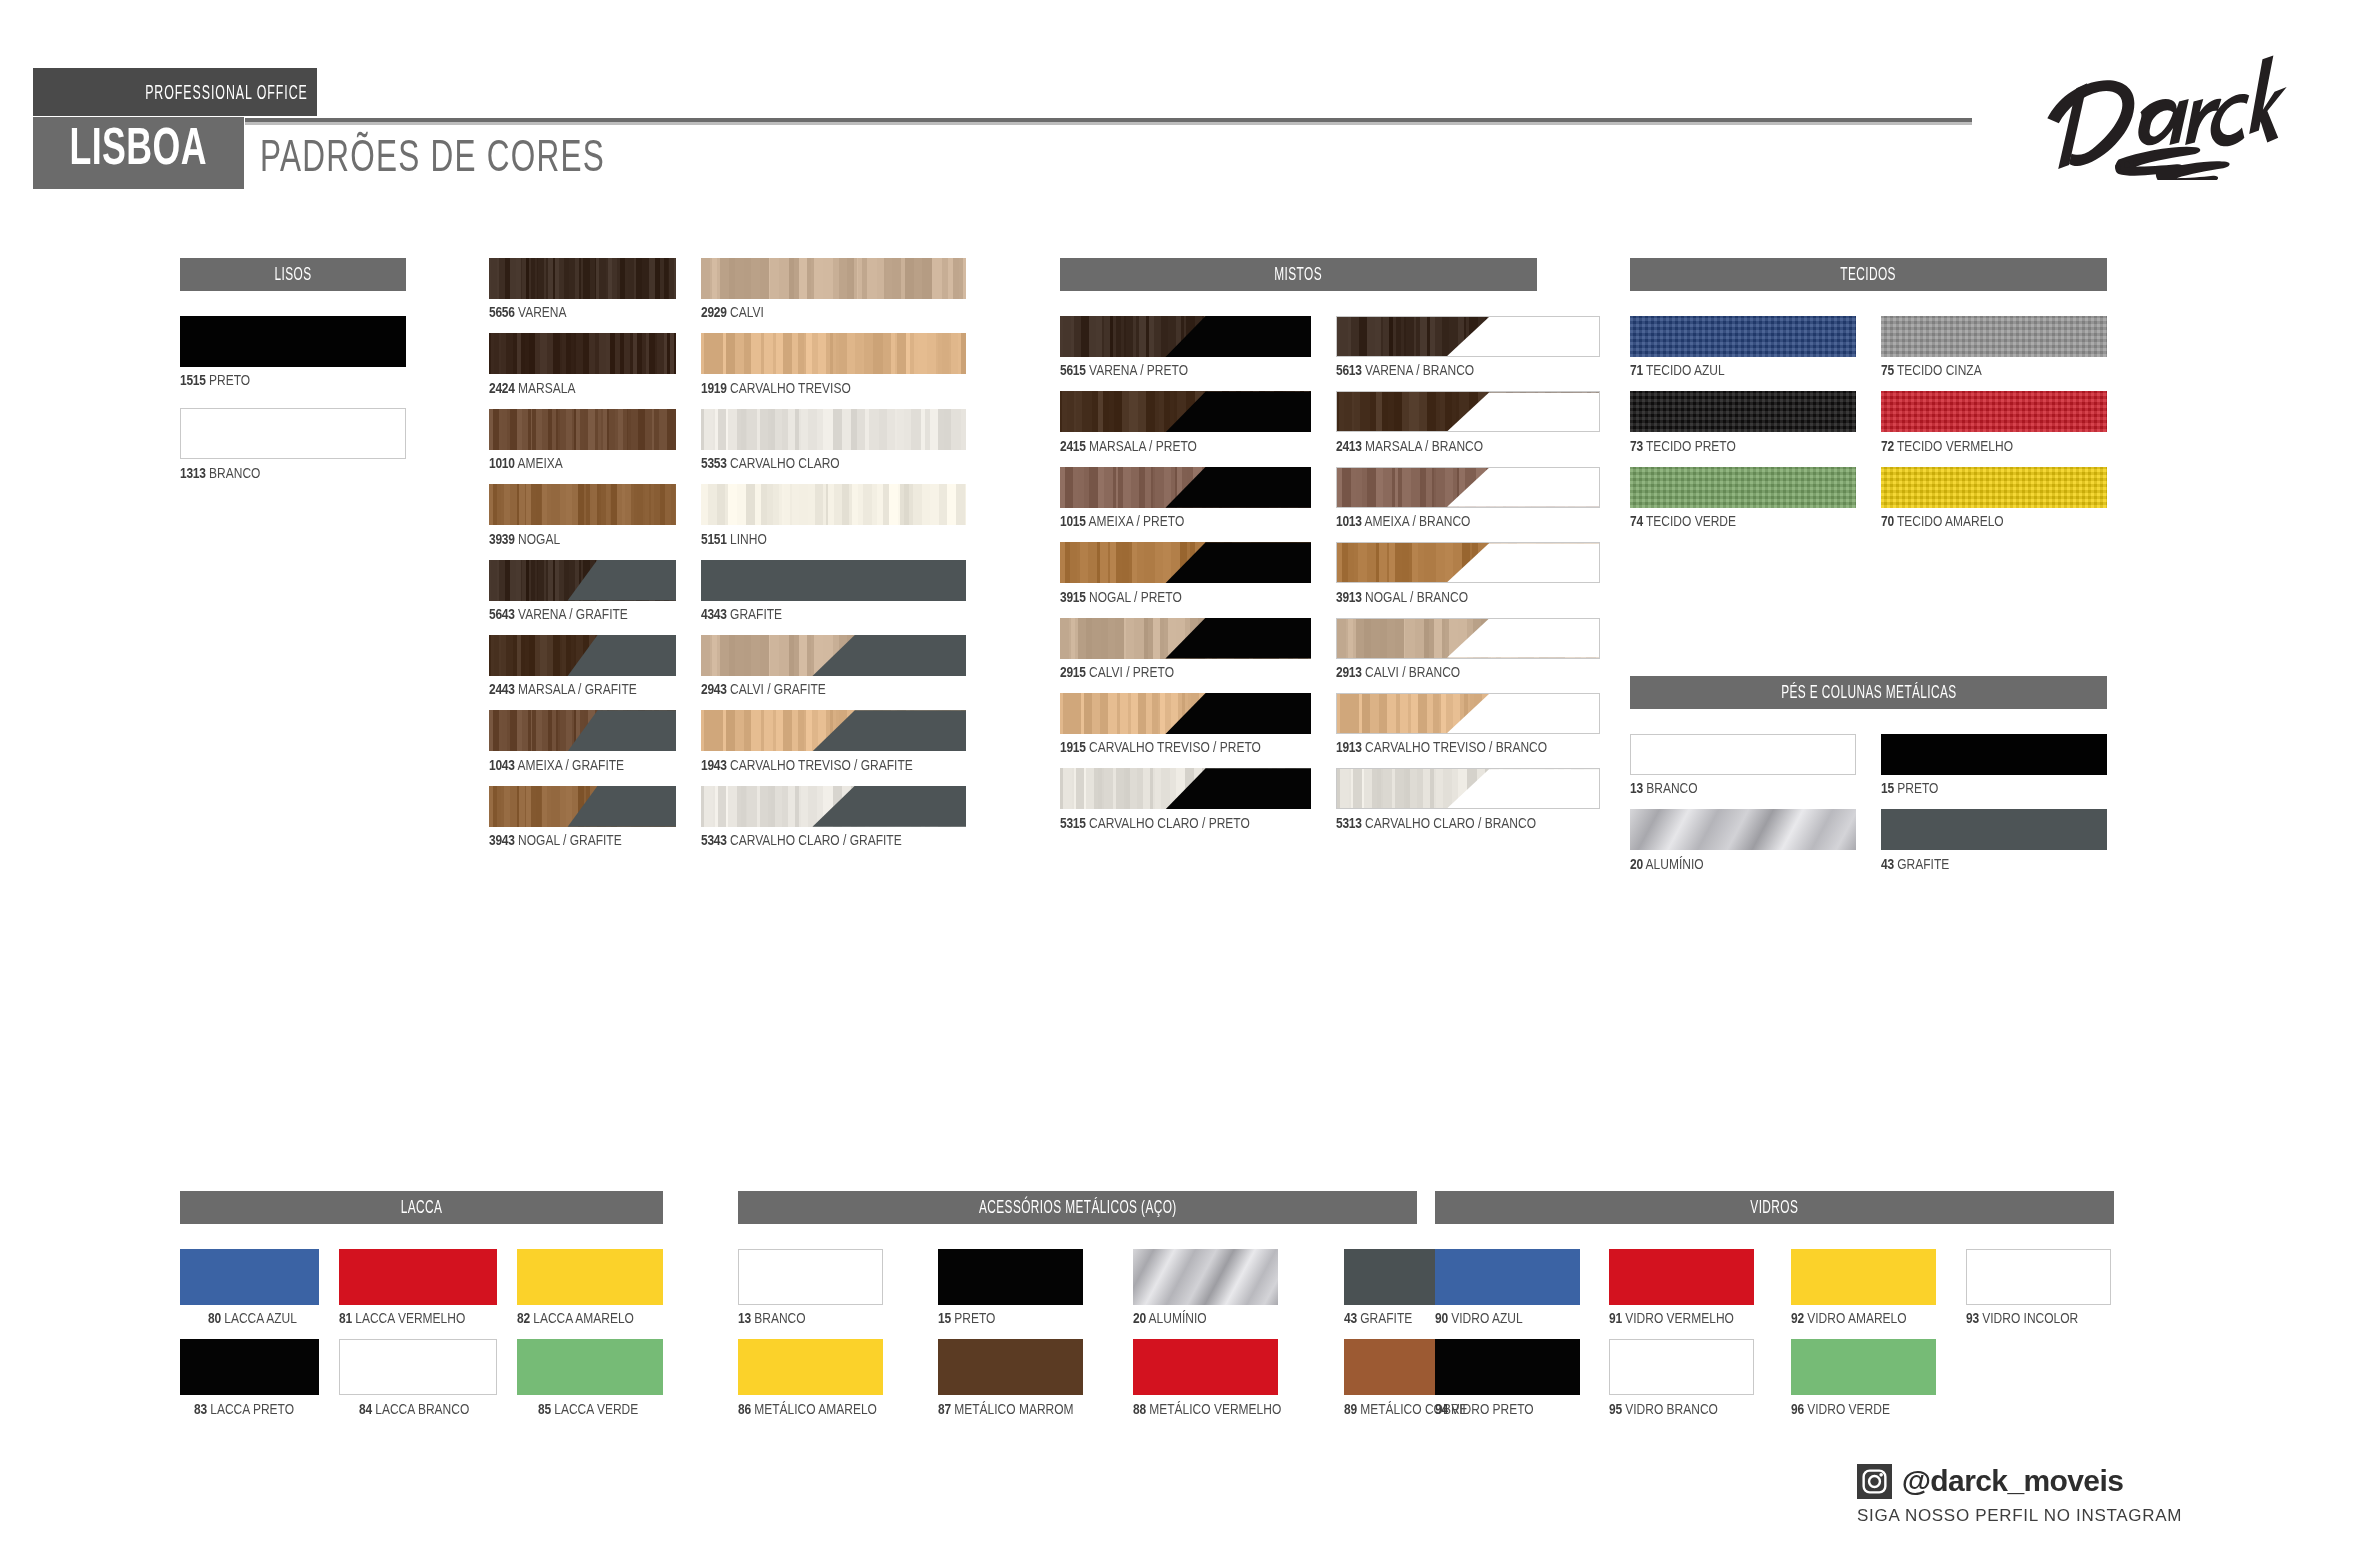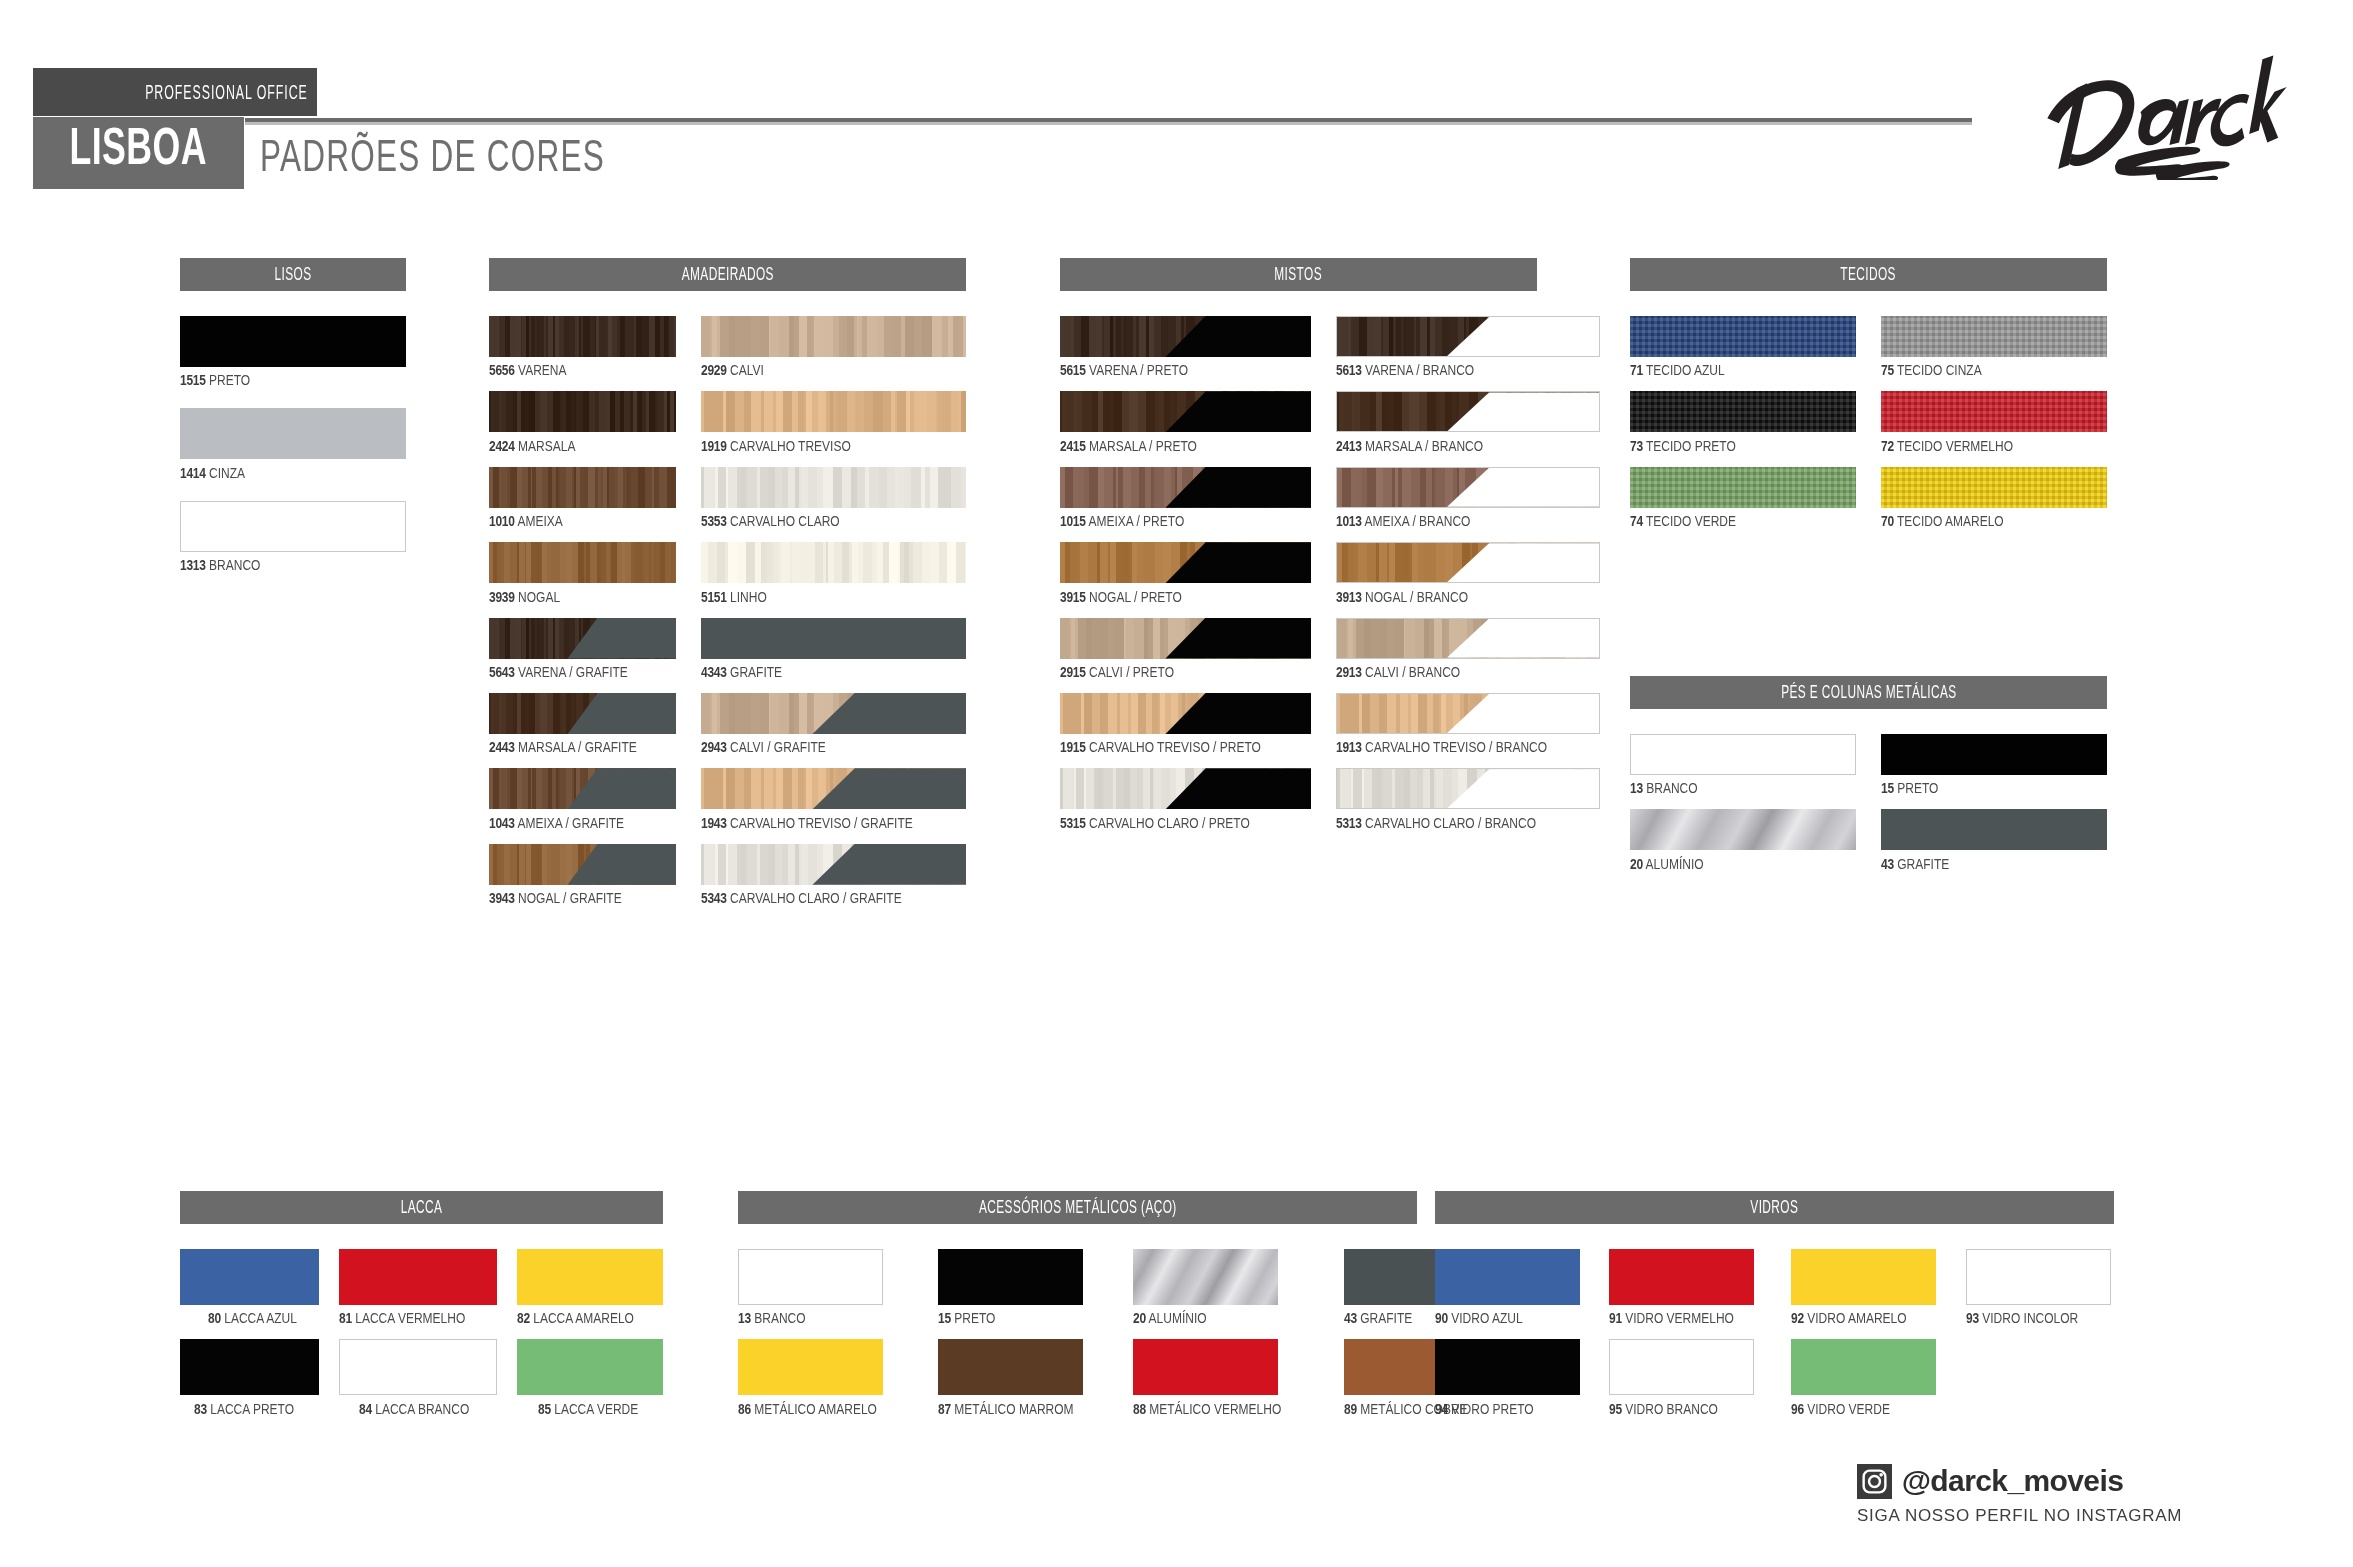--- a/index.html
+++ b/index.html
@@ -148,34 +148,27 @@
   <div class="sect" id="sect-lisos" style="left:180px; top:258px; width:226px;">
     <div class="sect-title">
       <span>LISOS</span>
     </div>
     <div class="grid" style="grid-template-columns:repeat(1,1fr); column-gap:24px; row-gap:21px;">
         <div class="swatch-cell">
           <div class="sw" style="height: 51px; background: rgb(2, 2, 2);"></div>
           <div class="sw-label"><span class="scal"><span class="code">1515</span><span class="nm"> PRETO</span></span></div>
         </div>
         <div class="swatch-cell">
-          <div class="sw" style="height: 51px; background: rgb(186, 189, 194);"></div>
-          <div class="sw-label"><span class="scal"><span class="code">1414</span><span class="nm"> CINZA</span></span></div>
-        </div>
-        <div class="swatch-cell">
           <div class="sw bordered" style="height: 51px; background: rgb(255, 255, 255);"></div>
           <div class="sw-label"><span class="scal"><span class="code">1313</span><span class="nm"> BRANCO</span></span></div>
         </div>
       </div>
   </div>
 
   <div class="sect" id="sect-amadeirados" style="left:489px; top:258px; width:477px;">
-    <div class="sect-title">
-      <span>AMADEIRADOS</span>
-    </div>
     <div class="grid" style="grid-template-columns:repeat(2,1fr); column-gap:25px; row-gap:14px;">
         <div class="swatch-cell">
           <div class="sw" style="height: 41px; background: linear-gradient(90deg, rgb(72, 56, 46) 0%, rgb(72, 56, 46) 1.18%, rgb(70, 54, 44) 1.18%, rgb(70, 54, 44) 4.3%, rgb(73, 57, 47) 4.3%, rgb(73, 57, 47) 5.46%, rgb(61, 45, 35) 5.46%, rgb(61, 45, 35) 8.43%, rgb(46, 30, 20) 8.43%, rgb(46, 30, 20) 11.39%, rgb(71, 55, 45) 11.39%, rgb(71, 55, 45) 14.44%, rgb(73, 57, 47) 14.44%, rgb(73, 57, 47) 16.87%, rgb(58, 42, 32) 16.87%, rgb(58, 42, 32) 17.53%, rgb(66, 50, 40) 17.53%, rgb(66, 50, 40) 19.99%, rgb(41, 25, 15) 19.99%, rgb(41, 25, 15) 21.28%, rgb(61, 45, 35) 21.28%, rgb(61, 45, 35) 22.46%, rgb(49, 33, 23) 22.46%, rgb(49, 33, 23) 24.39%, rgb(56, 40, 30) 24.39%, rgb(56, 40, 30) 25.61%, rgb(48, 32, 22) 25.61%, rgb(48, 32, 22) 26.39%, rgb(52, 36, 26) 26.39%, rgb(52, 36, 26) 29.2%, rgb(66, 50, 40) 29.2%, rgb(66, 50, 40) 30.3%, rgb(54, 38, 28) 30.3%, rgb(54, 38, 28) 31.55%, rgb(72, 56, 46) 31.55%, rgb(72, 56, 46) 34.43%, rgb(45, 29, 19) 34.43%, rgb(45, 29, 19) 35.54%, rgb(73, 57, 47) 35.54%, rgb(73, 57, 47) 37.4%, rgb(62, 46, 36) 37.4%, rgb(62, 46, 36) 40.16%, rgb(52, 36, 26) 40.16%, rgb(52, 36, 26) 42.87%, rgb(55, 39, 29) 42.87%, rgb(55, 39, 29) 46.02%, rgb(67, 51, 41) 46.02%, rgb(67, 51, 41) 48.32%, rgb(47, 31, 21) 48.32%, rgb(47, 31, 21) 49.22%, rgb(61, 45, 35) 49.22%, rgb(61, 45, 35) 50.21%, rgb(46, 30, 20) 50.21%, rgb(46, 30, 20) 52.64%, rgb(46, 30, 20) 52.64%, rgb(46, 30, 20) 53.85%, rgb(55, 39, 29) 53.85%, rgb(55, 39, 29) 56.62%, rgb(46, 30, 20) 56.62%, rgb(46, 30, 20) 57.22%, rgb(71, 55, 45) 57.22%, rgb(71, 55, 45) 58.89%, rgb(56, 40, 30) 58.89%, rgb(56, 40, 30) 62.47%, rgb(59, 43, 33) 62.47%, rgb(59, 43, 33) 63.82%, rgb(75, 59, 49) 63.82%, rgb(75, 59, 49) 65.51%, rgb(65, 49, 39) 65.51%, rgb(65, 49, 39) 68.23%, rgb(58, 42, 32) 68.23%, rgb(58, 42, 32) 70.04%, rgb(44, 28, 18) 70.04%, rgb(44, 28, 18) 72.67%, rgb(57, 41, 31) 72.67%, rgb(57, 41, 31) 74.21%, rgb(56, 40, 30) 74.21%, rgb(56, 40, 30) 77.39%, rgb(65, 49, 39) 77.39%, rgb(65, 49, 39) 78.85%, rgb(45, 29, 19) 78.85%, rgb(45, 29, 19) 82.02%, rgb(49, 33, 23) 82.02%, rgb(49, 33, 23) 85.73%, rgb(68, 52, 42) 85.73%, rgb(68, 52, 42) 88.6%, rgb(43, 27, 17) 88.6%, rgb(43, 27, 17) 91.09%, rgb(42, 26, 16) 91.09%, rgb(42, 26, 16) 91.71%, rgb(59, 43, 33) 91.71%, rgb(59, 43, 33) 93.69%, rgb(44, 28, 18) 93.69%, rgb(44, 28, 18) 95.48%, rgb(47, 31, 21) 95.48%, rgb(47, 31, 21) 96.36%, rgb(61, 45, 35) 96.36%, rgb(61, 45, 35) 99.18%, rgb(70, 54, 44) 99.18%, rgb(70, 54, 44) 100%);"></div>
           <div class="sw-label"><span class="scal"><span class="code">5656</span><span class="nm"> VARENA</span></span></div>
         </div>
         <div class="swatch-cell">
           <div class="sw" style="height: 41px; background: linear-gradient(90deg, rgb(196, 171, 146) 0%, rgb(196, 171, 146) 3.56%, rgb(201, 176, 151) 3.56%, rgb(201, 176, 151) 4.2%, rgb(212, 187, 162) 4.2%, rgb(212, 187, 162) 6.17%, rgb(204, 179, 154) 6.17%, rgb(204, 179, 154) 7.1%, rgb(186, 161, 136) 7.1%, rgb(186, 161, 136) 10.48%, rgb(180, 155, 130) 10.48%, rgb(180, 155, 130) 12.93%, rgb(183, 158, 133) 12.93%, rgb(183, 158, 133) 16.4%, rgb(182, 157, 132) 16.4%, rgb(182, 157, 132) 19.04%, rgb(186, 161, 136) 19.04%, rgb(186, 161, 136) 22.1%, rgb(184, 159, 134) 22.1%, rgb(184, 159, 134) 25.5%, rgb(213, 188, 163) 25.5%, rgb(213, 188, 163) 26.13%, rgb(206, 181, 156) 26.13%, rgb(206, 181, 156) 29.6%, rgb(202, 177, 152) 29.6%, rgb(202, 177, 152) 33.33%, rgb(181, 156, 131) 33.33%, rgb(181, 156, 131) 35.05%, rgb(187, 162, 137) 35.05%, rgb(187, 162, 137) 37.02%, rgb(213, 188, 163) 37.02%, rgb(213, 188, 163) 39.9%, rgb(189, 164, 139) 39.9%, rgb(189, 164, 139) 41.4%, rgb(192, 167, 142) 41.4%, rgb(192, 167, 142) 42.83%, rgb(211, 186, 161) 42.83%, rgb(211, 186, 161) 46.08%, rgb(210, 185, 160) 46.08%, rgb(210, 185, 160) 49.73%, rgb(200, 175, 150) 49.73%, rgb(200, 175, 150) 51.92%, rgb(189, 164, 139) 51.92%, rgb(189, 164, 139) 55.12%, rgb(184, 159, 134) 55.12%, rgb(184, 159, 134) 56.85%, rgb(183, 158, 133) 56.85%, rgb(183, 158, 133) 57.63%, rgb(199, 174, 149) 57.63%, rgb(199, 174, 149) 58.75%, rgb(212, 187, 162) 58.75%, rgb(212, 187, 162) 59.35%, rgb(206, 181, 156) 59.35%, rgb(206, 181, 156) 60.68%, rgb(192, 167, 142) 60.68%, rgb(192, 167, 142) 62.74%, rgb(208, 183, 158) 62.74%, rgb(208, 183, 158) 66.32%, rgb(205, 180, 155) 66.32%, rgb(205, 180, 155) 69.15%, rgb(188, 163, 138) 69.15%, rgb(188, 163, 138) 69.97%, rgb(189, 164, 139) 69.97%, rgb(189, 164, 139) 72.16%, rgb(187, 162, 137) 72.16%, rgb(187, 162, 137) 75.31%, rgb(202, 177, 152) 75.31%, rgb(202, 177, 152) 76.96%, rgb(180, 155, 130) 76.96%, rgb(180, 155, 130) 80.39%, rgb(185, 160, 135) 80.39%, rgb(185, 160, 135) 83.58%, rgb(181, 156, 131) 83.58%, rgb(181, 156, 131) 87.06%, rgb(210, 185, 160) 87.06%, rgb(210, 185, 160) 90.85%, rgb(199, 174, 149) 90.85%, rgb(199, 174, 149) 93.02%, rgb(211, 186, 161) 93.02%, rgb(211, 186, 161) 94.96%, rgb(191, 166, 141) 94.96%, rgb(191, 166, 141) 97.43%, rgb(193, 168, 143) 97.43%, rgb(193, 168, 143) 98.81%, rgb(211, 186, 161) 98.81%, rgb(211, 186, 161) 100%);"></div>
           <div class="sw-label"><span class="scal"><span class="code">2929</span><span class="nm"> CALVI</span></span></div>
         </div>
         <div class="swatch-cell">

